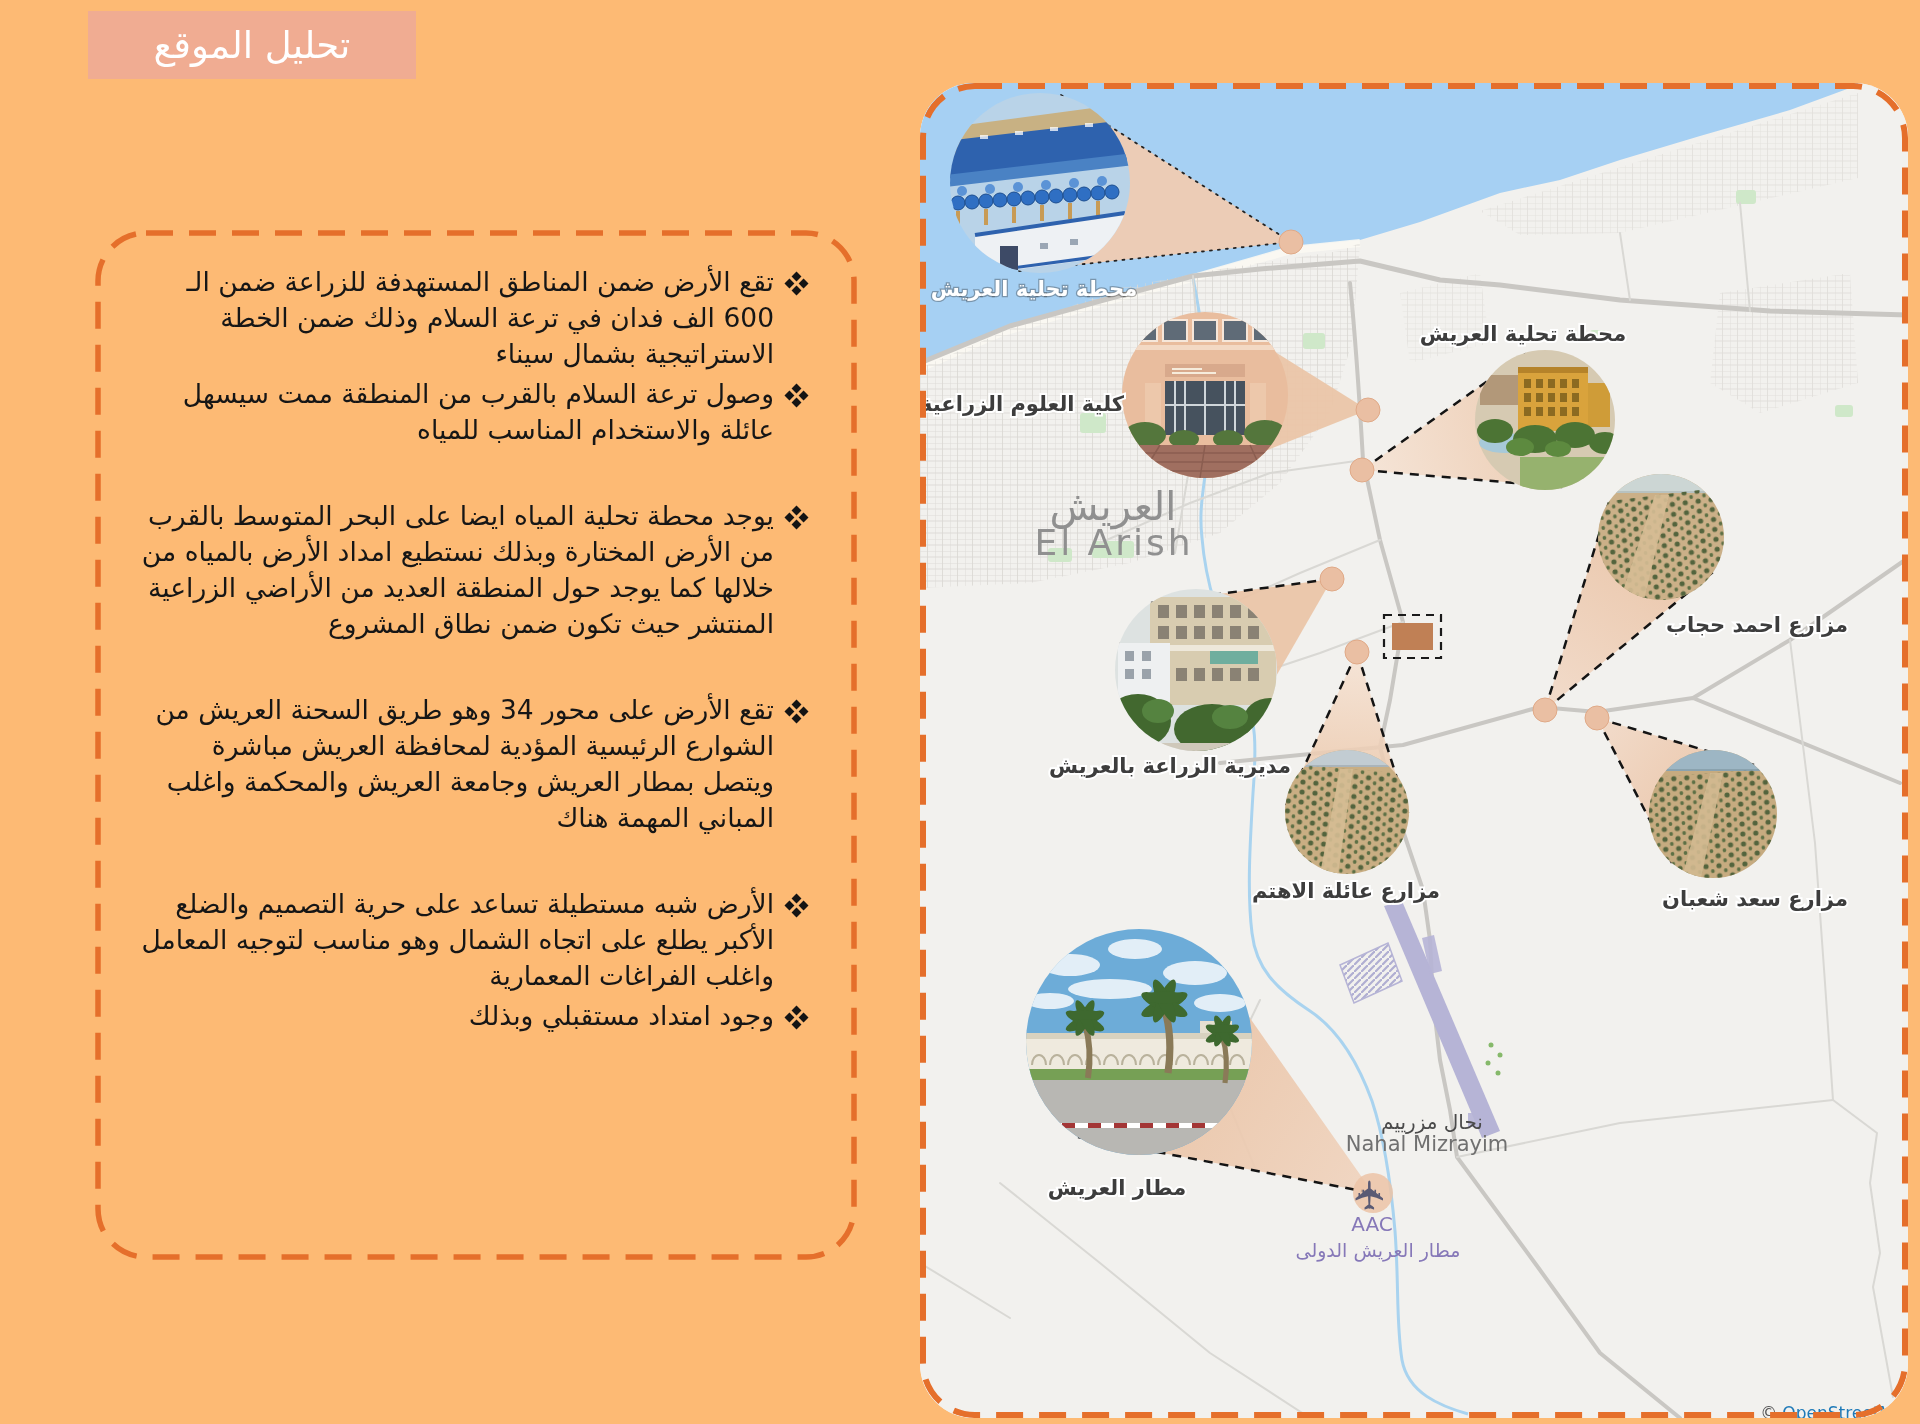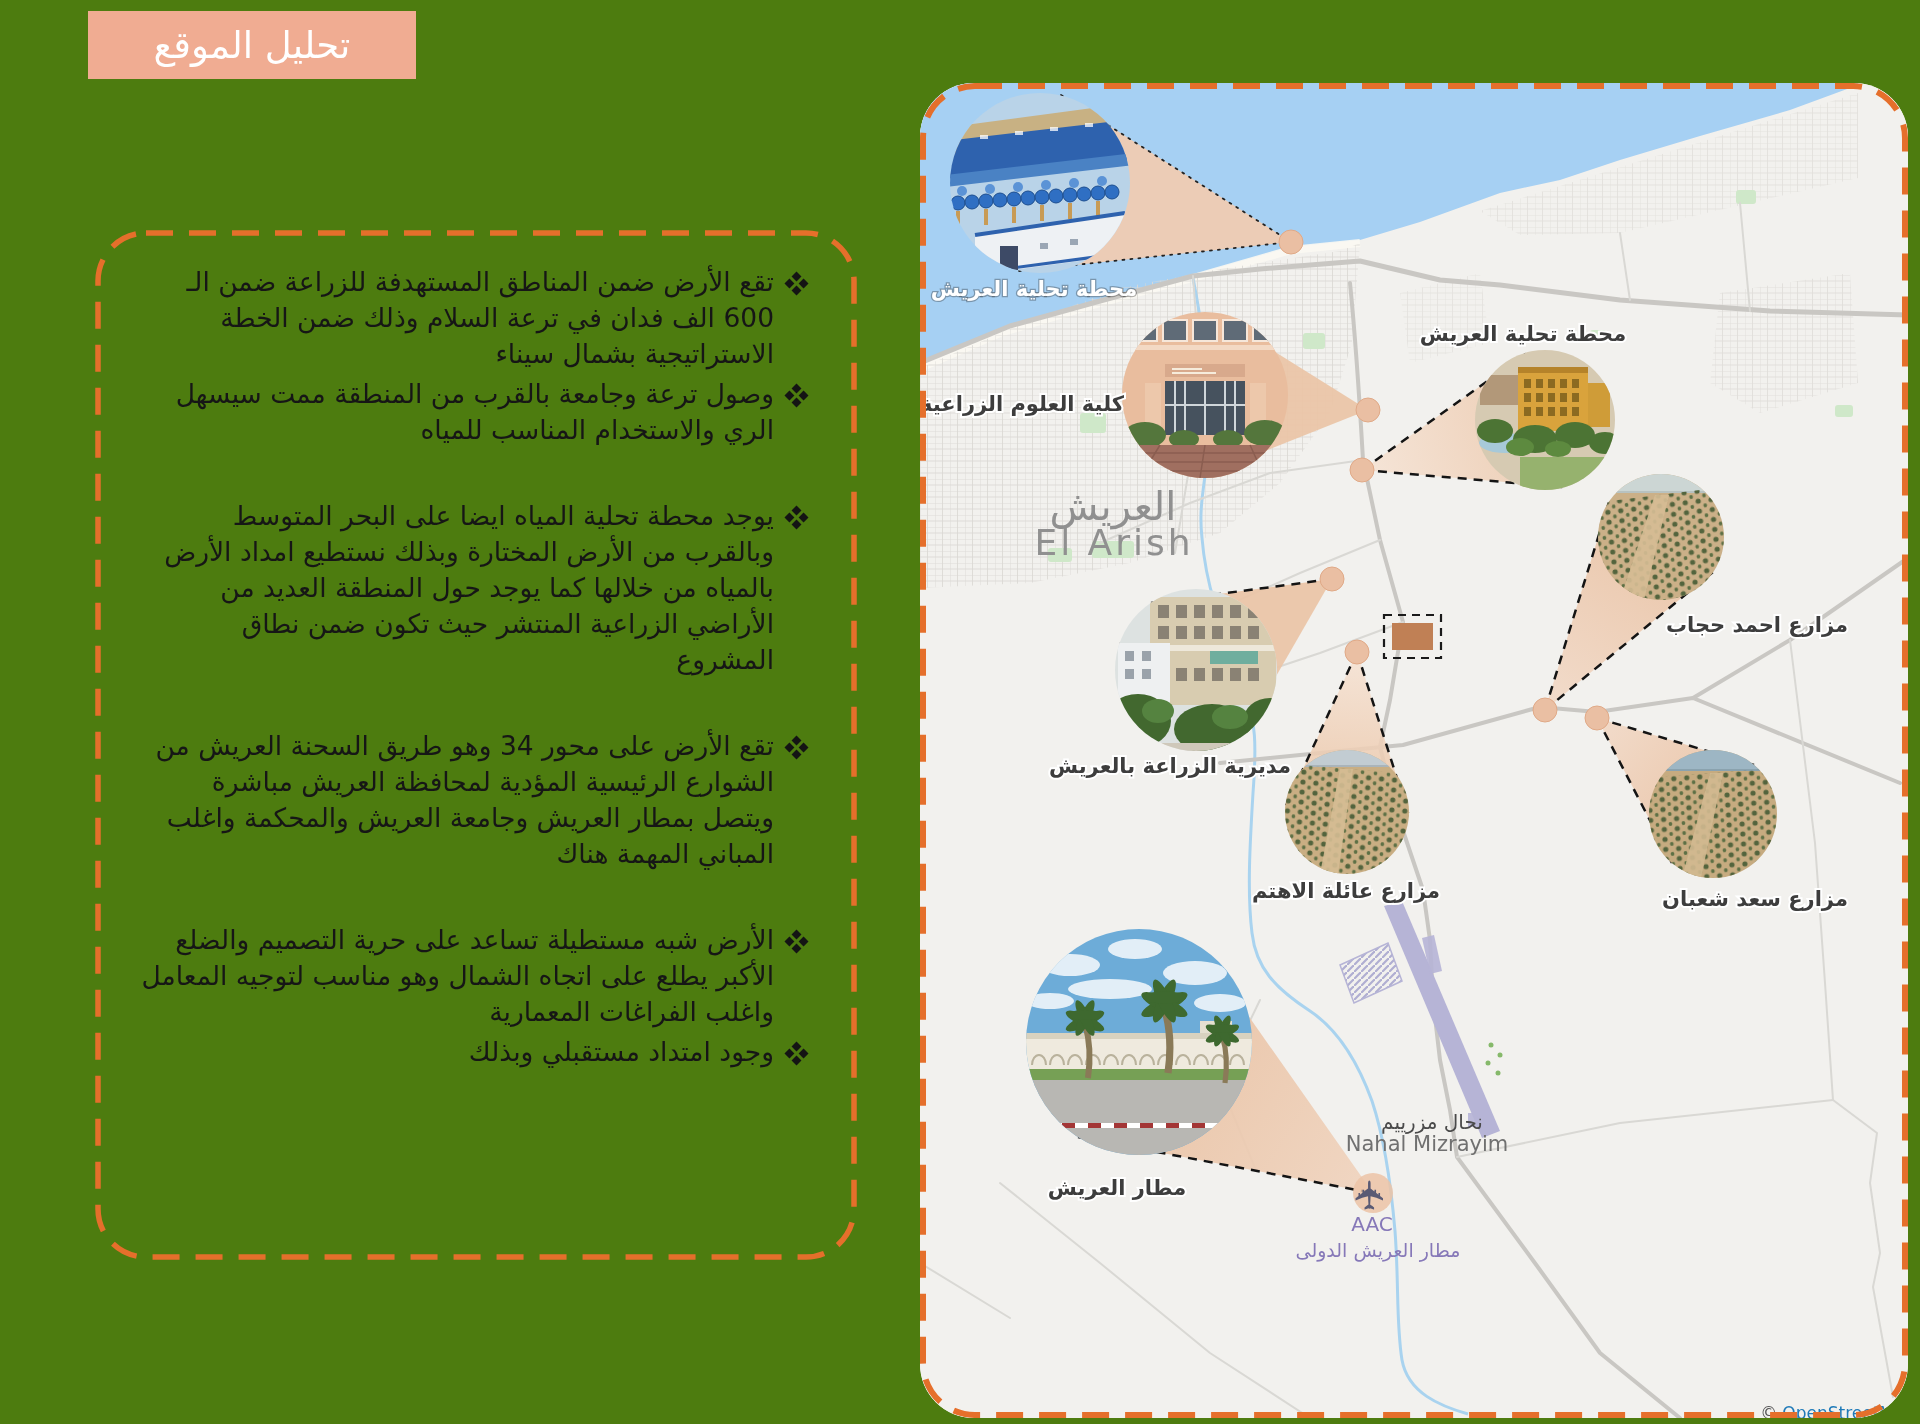--- a/index.html
+++ b/index.html
@@ -1,18 +1,18 @@
 <!DOCTYPE html>
 <html lang="ar"><head>
 <meta charset="utf-8">
 <style>
   html,body{margin:0;padding:0;background:#ffffff;}
   body{width:1920px;height:1424px;position:relative;overflow:hidden;
        font-family:"DejaVu Sans",sans-serif;}
-  .page{position:absolute;inset:0;background:#4d7c0f;}
+  .page{position:absolute;inset:0;background:#fdba74;}
 
   
   .title-bar{position:absolute;left:88px;top:11px;width:328px;height:68px;
     background:#f0ac92;display:flex;align-items:center;justify-content:center;}
   .title-bar span{color:#ffffff;font-size:37px;line-height:1;}
 
   
   .panel{position:absolute;left:95px;top:230px;width:762px;height:1030px;box-sizing:border-box;}
   .panel svg.frame{position:absolute;inset:0;}
   .panel .content{position:absolute;inset:0;padding:34px 52px 26px 42px;direction:rtl;}
@@ -59,30 +59,30 @@
             </span>
             <span class="btxt">تقع الأرض ضمن المناطق المستهدفة للزراعة ضمن الـ 600 الف فدان في ترعة السلام وذلك ضمن الخطة الاستراتيجية بشمال سيناء</span>
           </li>
         <li class="sp">
             <span class="dmark">
               <i></i>
               <i></i>
               <i></i>
               <i></i>
             </span>
-            <span class="btxt">وصول ترعة وجامعة بالقرب من المنطقة ممت سيسهل الري والاستخدام المناسب للمياه</span>
+            <span class="btxt">وصول ترعة السلام بالقرب من المنطقة ممت سيسهل عائلة والاستخدام المناسب للمياه</span>
           </li>
         <li class="sp">
             <span class="dmark">
               <i></i>
               <i></i>
               <i></i>
               <i></i>
             </span>
-            <span class="btxt">يوجد محطة تحلية المياه ايضا على البحر المتوسط وبالقرب من الأرض المختارة وبذلك نستطيع امداد الأرض بالمياه من خلالها كما يوجد حول المنطقة العديد من الأراضي الزراعية المنتشر حيث تكون ضمن نطاق المشروع</span>
+            <span class="btxt">يوجد محطة تحلية المياه ايضا على البحر المتوسط بالقرب من الأرض المختارة وبذلك نستطيع امداد الأرض بالمياه من خلالها كما يوجد حول المنطقة العديد من الأراضي الزراعية المنتشر حيث تكون ضمن نطاق المشروع</span>
           </li>
         <li class="sp">
             <span class="dmark">
               <i></i>
               <i></i>
               <i></i>
               <i></i>
             </span>
             <span class="btxt">تقع الأرض على محور 34 وهو طريق السحنة العريش من الشوارع الرئيسية المؤدية لمحافظة العريش مباشرة ويتصل بمطار العريش وجامعة العريش والمحكمة واغلب المباني المهمة هناك</span>
           </li>

